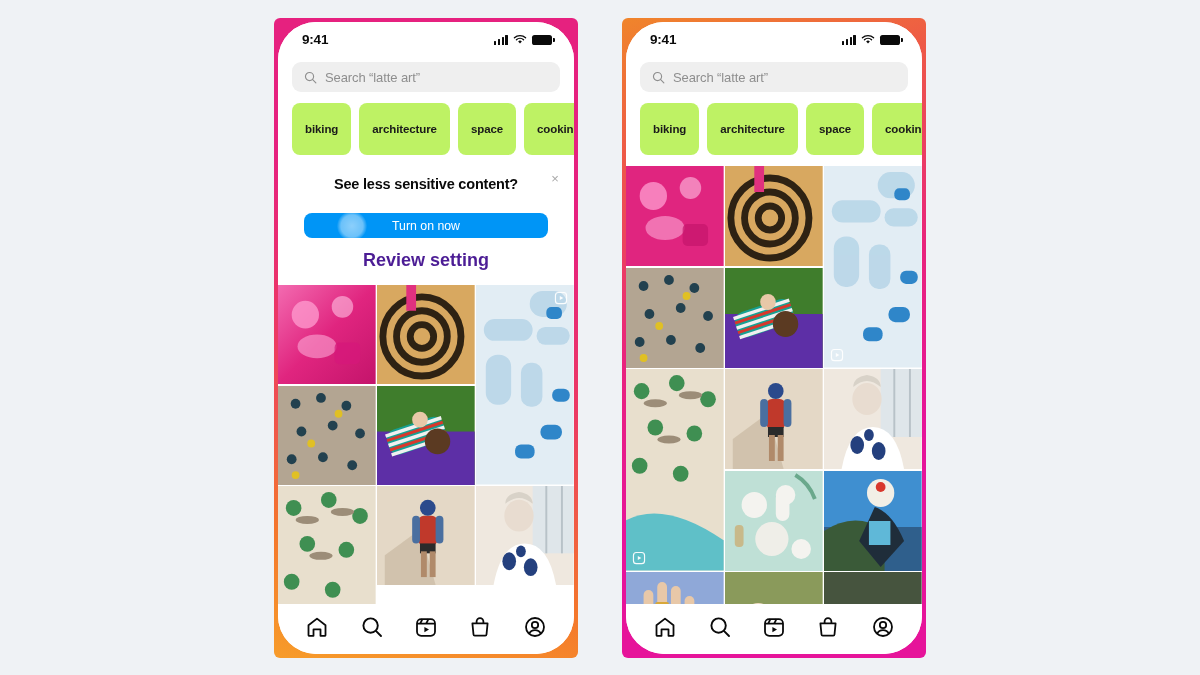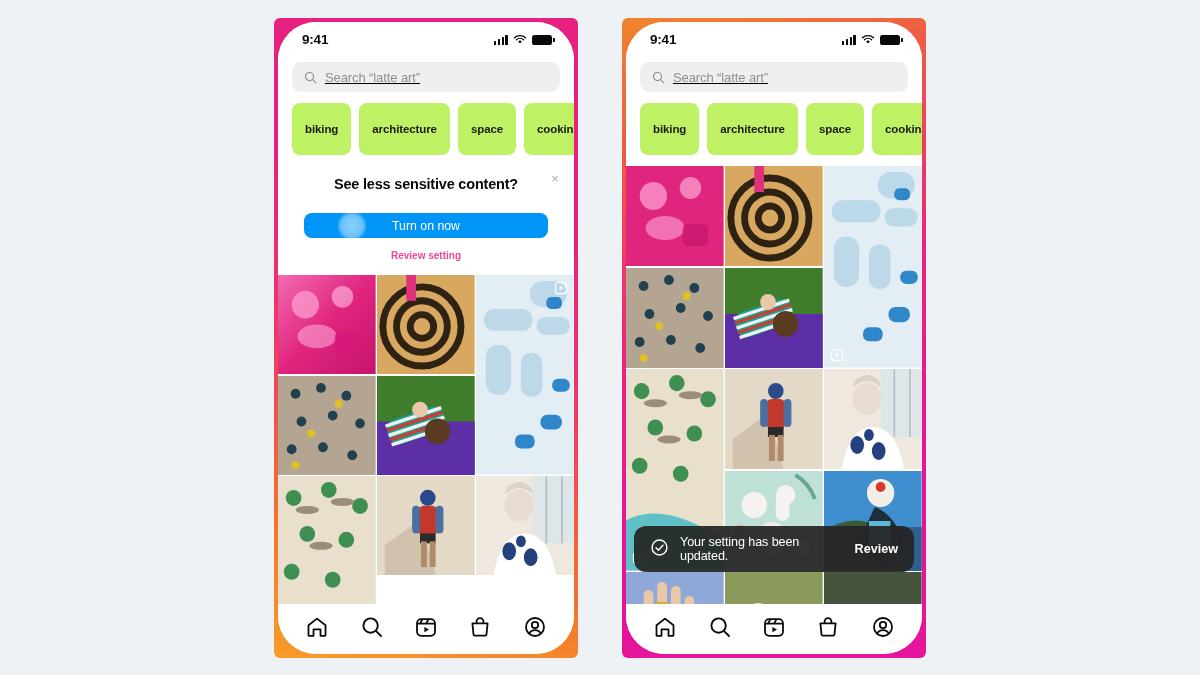--- a/index.html
+++ b/index.html
@@ -45,21 +45,21 @@
   .bars i:nth-child(3){ height: 8px; }
   .bars i:nth-child(4){ height: 10px; }
   .batt {
     width: 20px; height: 10px; border-radius: 2.6px; background: #0a0a0a;
     position: relative;
   }
   .batt:after { content:""; position:absolute; right:-2.6px; top:3px; width:1.8px; height:4px;
     background:#0a0a0a; border-radius:0 1px 1px 0; }
 
   
-  .searchwrap { padding: 6px 14px 0; background:#fff;text-decoration:underline; }
+  .searchwrap { padding: 6px 14px 0; background:#fff; }
   .searchbar {
     height: 30px; border-radius: 9px; background: #efefef;
     display:flex; align-items:center; gap:8px; padding: 0 12px;
   }
   .searchbar .txt { font-size: 13px; color: #8e8e8e; letter-spacing: -.1px; }
 
   
   .chips {
     display:flex; gap: 8px; padding: 11px 0 11px 14px; background:#fff;
     overflow:hidden; white-space:nowrap; flex: 0 0 auto;
@@ -88,21 +88,21 @@
     overflow:hidden;
   }
   .primarybtn .lbl { font-size:12.3px; font-weight:normal; color:#fff; position:relative; z-index:2; }
   .ripple {
     position:absolute; left: 48px; top:50%; transform:translate(-50%,-50%);
     width: 30px; height:30px; border-radius:50%;
     background: radial-gradient(circle, rgba(255,255,255,.55) 0%, rgba(255,255,255,.42) 52%, rgba(255,255,255,0) 72%);
     z-index:1;
   }
   .secondarybtn {
-    margin-top: 12px; font-size:10px; font-weight:bold; color:#ec4899;
+    margin-top: 12px; font-size:18px; font-weight:bold; color:#4c1d95;
   }
 
   
   .grid {
     flex: 1 1 auto; position:relative; overflow:hidden;
     display:grid; grid-template-columns: repeat(3, 1fr);
     grid-auto-rows: 99px; gap: 1.5px; background:#fff;
   }
   .grid.tight { grid-auto-rows: 100px; }
   .cell { position:relative; overflow:hidden; }
@@ -603,30 +603,20 @@
           </div>
         <div class="cell">
             <svg class="ph" viewBox="0 0 100 100" preserveAspectRatio="none">
               <rect width="100" height="100" fill="#46543e"></rect>
               <path d="M0 44 Q26 22 54 42 Q78 58 100 38 L100 100 L0 100Z" fill="#2e3a28"></path>
               <path d="M0 70 Q34 54 68 72 Q86 82 100 74 L100 100 L0 100Z" fill="#1d261a"></path>
             </svg>
           </div>
       </div>
 
-      <div class="toast">
-        <span>
-          <svg width="19" height="19" viewBox="0 0 24 24" fill="none" stroke="#ffffff" stroke-width="1.8" stroke-linecap="round" stroke-linejoin="round">
-            <circle cx="12" cy="12" r="9.4"></circle>
-              <path d="M7.6 12.3l3 3.1 5.8-6.2"></path>
-          </svg>
-        </span>
-        <span class="msg">Your setting has been updated.</span>
-        <span class="act">Review</span>
-      </div>
 
       <div class="nav">
         <span>
             <svg width="24" height="24" viewBox="0 0 24 24" fill="none" stroke="#0a0a0a" stroke-width="1.8" stroke-linejoin="round">
               <path d="M3.5 10.2 12 3.6l8.5 6.6V20a.8.8 0 0 1-.8.8h-4.2v-6.4H8.5v6.4H4.3a.8.8 0 0 1-.8-.8z"></path>
             </svg>
           </span>
         <span>
             <svg width="24" height="24" viewBox="0 0 24 24" fill="none" stroke="#0a0a0a" stroke-width="1.9" stroke-linecap="round">
               <circle cx="10.6" cy="10.6" r="7.2"></circle>

